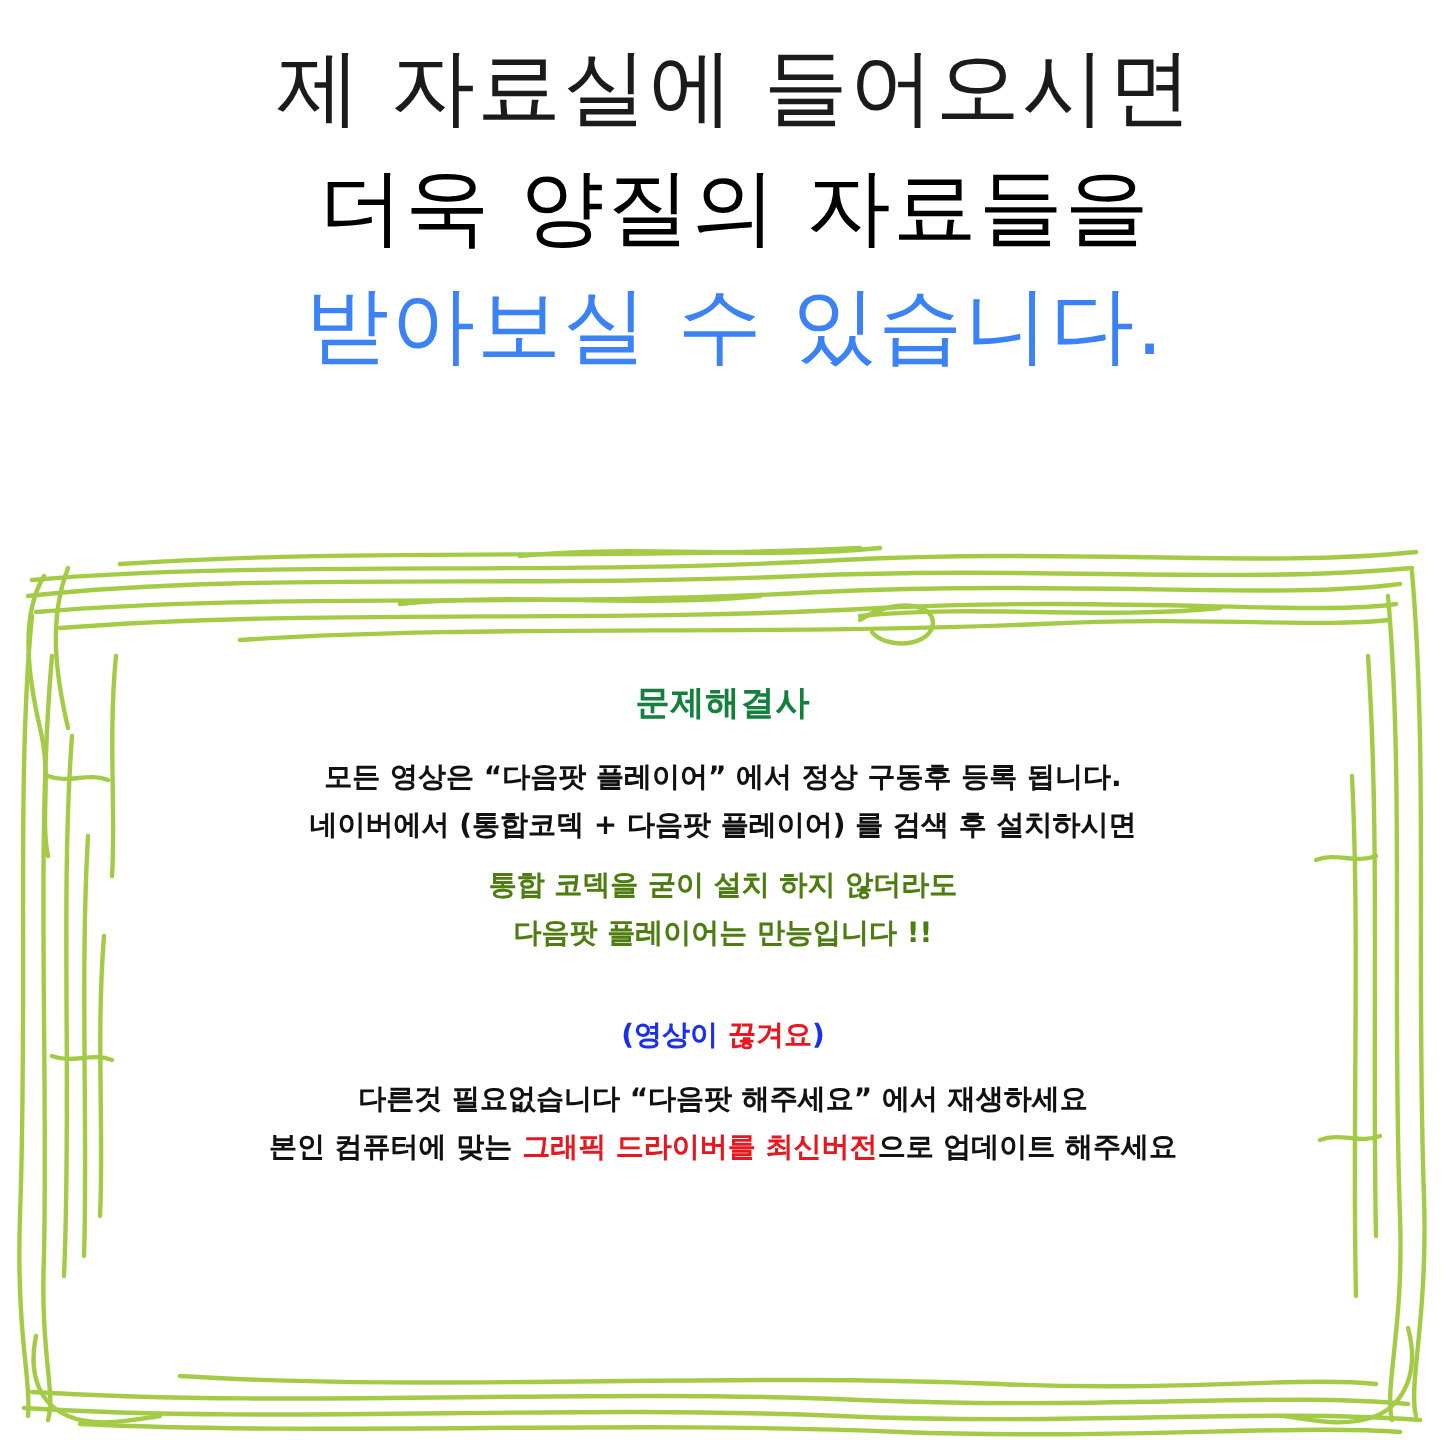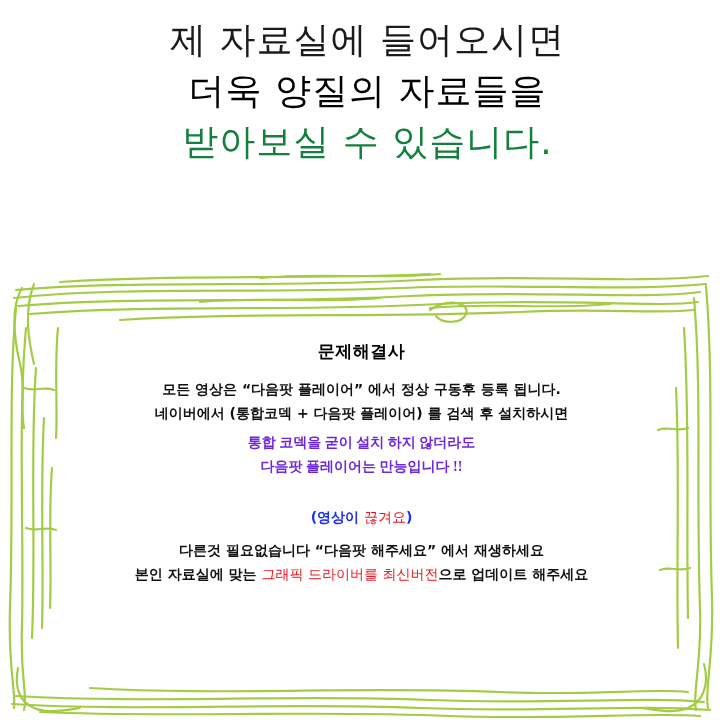--- a/index.html
+++ b/index.html
@@ -23,30 +23,30 @@
   
   .headline {
     position: absolute;
     top: 14px;
     left: 0;
     width: 723px;
     text-align: center;
   }
   .headline-line {
     font-family: "DejaVu Sans", sans-serif;
-    font-size: 36px;
+    font-size: 42px;
     line-height: 1.42;
     letter-spacing: 1px;
     font-weight: 400;
     white-space: nowrap;
     padding-left: 12px;
   }
   .headline-line.l1 { color: #1b1b1b; }
   .headline-line.l2 { color: #000000; }
-  .headline-line.l3 { color: #15803d; }
+  .headline-line.l3 { color: #3b82f6; }
 
   
   .frame-wrap {
     position: absolute;
     left: 0;
     top: 268px;
     width: 723px;
     height: 452px;
   }
   .frame-wrap svg {
@@ -58,46 +58,45 @@
     position: absolute;
     left: 38px;
     top: 340px;
     width: 647px;
     text-align: center;
     font-family: "DejaVu Sans", sans-serif;
   }
   .note-title {
     font-size: 17px;
     font-weight: bold;
-    color: #000000;
+    color: #15803d;
     margin-bottom: 14px;
     letter-spacing: 0.5px;
   }
   .note-sub {
     font-size: 14px;
     font-weight: bold;
     color: #1a2ff0;
     margin-bottom: 11px;
   }
   .note-line {
     font-size: 14px;
     color: #111111;
     line-height: 1.72;
     font-weight: bold;
   }
   .note-line.red {
-    color: #6d28d9;
+    color: #4d7c0f;
     font-weight: bold;
-    font-family: Liberation Serif, serif;
   }
   .note-gap {
     height: 30px;
   }
   .spacer-sm { height: 6px; }
-  .inline-red { color: #e8171f; font-weight: normal; }
+  .inline-red { color: #e8171f; font-weight: bold; }
 </style>
 </head>
 <body>
 
 <div id="page">
 
   <div class="headline">
     <div class="headline-line l1">제 자료실에 들어오시면</div>
     <div class="headline-line l2">더욱 양질의 자료들을</div>
     <div class="headline-line l3">받아보실 수 있습니다.</div>
@@ -159,16 +158,16 @@
     <div class="note-line">모든 영상은 “다음팟 플레이어” 에서 정상 구동후 등록 됩니다.</div>
     <div class="note-line">네이버에서 (통합코덱 + 다음팟 플레이어) 를 검색 후 설치하시면</div>
     <div class="spacer-sm"></div>
     <div class="note-line red">통합 코덱을 굳이 설치 하지 않더라도</div>
     <div class="note-line red">다음팟 플레이어는 만능입니다 !!</div>
 
     <div class="note-gap"></div>
 
     <div class="note-sub"><span>(영상이 </span><span class="inline-red">끊겨요</span><span>)</span></div>
     <div class="note-line">다른것 필요없습니다  “다음팟 해주세요” 에서 재생하세요</div>
-    <div class="note-line"><span>본인 자료실에 맞는 </span><span class="inline-red">그래픽 드라이버를 최신버전</span><span>으로 업데이트 해주세요</span></div>
+    <div class="note-line"><span>본인 컴퓨터에 맞는 </span><span class="inline-red">그래픽 드라이버를 최신버전</span><span>으로 업데이트 해주세요</span></div>
   </div>
 
 </div>
 
 </body></html>

